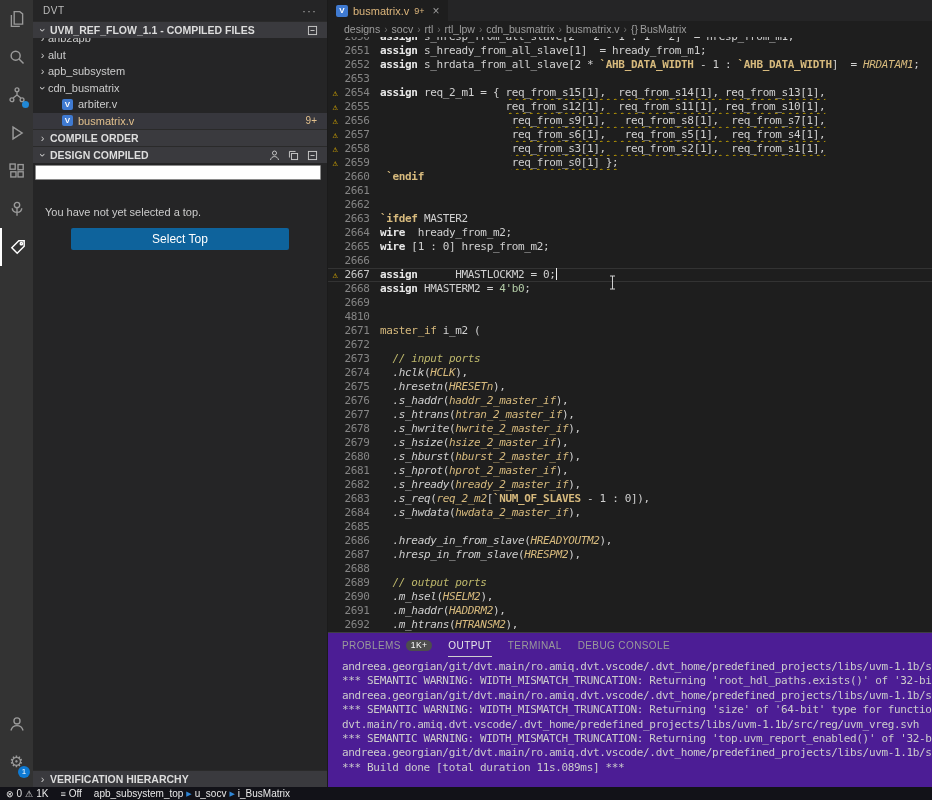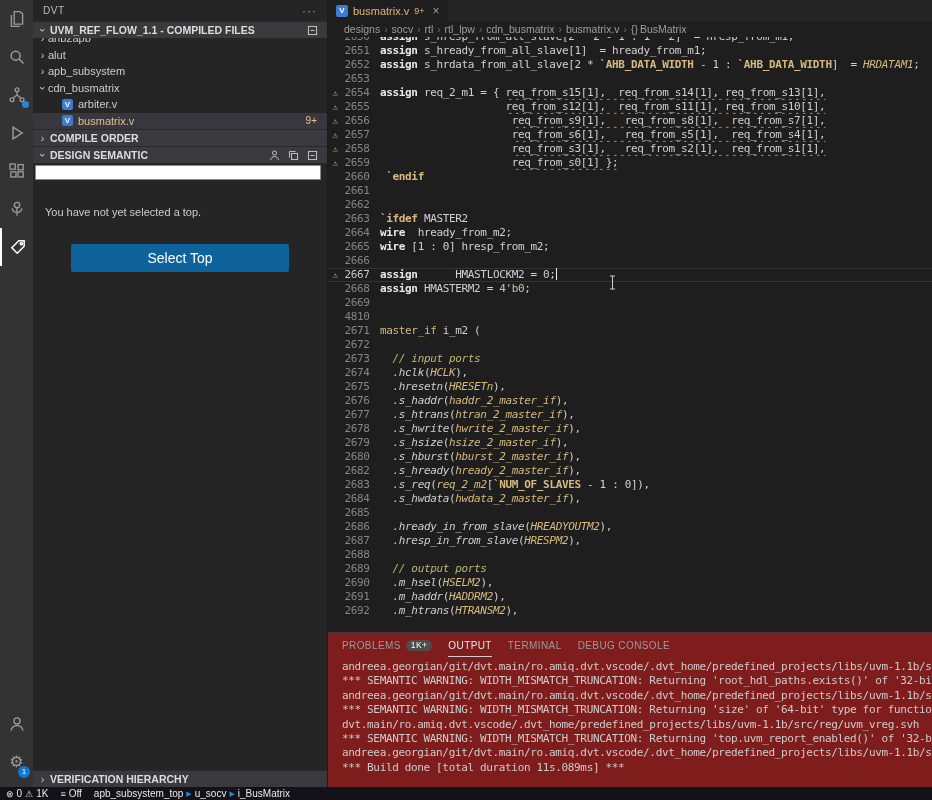--- a/index.html
+++ b/index.html
@@ -31,21 +31,21 @@
   .tree-in { margin-top:-8px; }
   .tree-row { height:16.5px; display:flex; align-items:center; cursor:pointer; }
   .tree-row.selected { background:#37373d; }
   .tree-label { color:#cccccc; }
   .tree-row.warnfile .tree-label { color:#e2c08d; }
   .tree-badge { margin-left:auto; padding-right:10px; color:#e2c08d; font-size:10px; }
   .ficon { width:11px; height:11px; border-radius:2px; background:#3f7ad1; color:#fff; font-size:8px; font-weight:bold; display:inline-flex; align-items:center; justify-content:center; margin-right:5px; flex:none; }
   .dh-body { flex:1; display:flex; flex-direction:column; min-height:0; }
   .dh-filter { display:block; height:15px; margin:2px 6px 0 2px; background:#ffffff; border:1px solid #8a8a8a; border-radius:1px; font-size:10px; padding:0 4px; }
   .dh-msg { margin:26px 0 0 12px; color:#cccccc; font-size:11px; }
-  .dh-btn { display:block; margin:26px 38px 0 38px; height:28px; background:#0e639c; border:none; border-radius:2px; color:#ffffff; font-size:14px; font-family:"Liberation Sans",sans-serif; cursor:pointer; }
+  .dh-btn { display:block; margin:10px 38px 0 38px; height:22px; background:#0e639c; border:none; border-radius:2px; color:#ffffff; font-size:12px; font-family:"Liberation Sans",sans-serif; cursor:pointer; }
   .vh-head { margin-top:auto; }
 
   
   .edcol { flex:1; min-width:0; display:flex; flex-direction:column; }
   .tabbar { height:21px; background:#252526; display:flex; }
   .tab { background:#1e1e1e; display:flex; align-items:center; gap:5px; padding:0 8px; font-size:11px; cursor:pointer; }
   .tab-icon { width:12px; height:12px; border-radius:2px; background:#3f7ad1; color:#fff; font-size:8px; font-weight:bold; display:flex; align-items:center; justify-content:center; }
   .tab-label { color:#ddb67c; }
   .tab-badge { color:#ddb67c; font-size:9px; }
   .tab-close { color:#9a9a9a; font-size:12px; margin-left:3px; }
@@ -71,21 +71,21 @@
   .typ { color:#d7ba7d; }
   .com { color:#bdb76b; font-style:italic; }
   .prt { color:#cfcfcf; font-style:italic; }
   .arg { color:#d7ba7d; font-style:italic; }
   .num { color:#b5cea8;margin-top:37px; }
   .wrn { color:#d0d0d0; text-decoration:underline; text-decoration-style:wavy; text-decoration-color:#c7a300; text-decoration-thickness:1px; text-underline-offset:2px; }
   .cur { display:inline-block; width:1.5px; height:12px; background:#eeeeee; vertical-align:-2px; }
   .mouse-ibeam { position:absolute; left:280px; top:238px; pointer-events:none; }
 
   
-  .panel { height:155px; border-top:1px solid #3e3e42; display:flex; flex-direction:column; background:#7f1d1d; }
+  .panel { height:155px; border-top:1px solid #3e3e42; display:flex; flex-direction:column; background:#4c1d95; }
   .ptabs { height:24px; flex:none; display:flex; align-items:center; gap:16px; padding-left:14px; font-size:10px; letter-spacing:.4px; color:#9a9a9a; }
   .ptab { height:100%; display:flex; align-items:center; gap:5px; cursor:pointer; }
   .ptab.active { color:#e7e7e7; box-shadow: inset 0 -1px 0 #cfcfcf; }
   .pbadge { background:#4d4d4d; color:#ffffff; border-radius:8px; padding:0 5px; font-size:8.5px; line-height:11px; }
   .pbody { flex:1; overflow:hidden; padding:3px 0 0 14px; font-family:"DejaVu Sans Mono","Liberation Mono",monospace; font-size:11px; letter-spacing:-0.35px; line-height:14.4px; color:#cccccc; }
   .pline { white-space:pre; overflow:hidden; }
 
   
   .status { height:13px; background:#121218; display:flex; align-items:center; gap:12px; padding-left:6px; font-size:10px; color:#e8e8e8; }
   .st-item { display:flex; align-items:center; gap:3px; cursor:pointer; }
@@ -210,21 +210,21 @@
           </div>
       </div>
 
       <div class="sec-head">
         <span class="chev">›</span>
         <span>COMPILE ORDER</span>
       </div>
 
       <div class="sec-head">
         <span class="chev exp">›</span>
-        <span>DESIGN SEMANTIC</span>
+        <span>DESIGN COMPILED</span>
         <span class="hicons">
           <svg width="13" height="13" viewBox="0 0 16 16" fill="none" stroke="#c5c5c5" stroke-width="1.2">
               <circle cx="8" cy="5" r="2.5"></circle>
               <path d="M3 13.5c.8-2.8 2.6-4.2 5-4.2s4.2 1.4 5 4.2"></path>
             </svg>
           <svg width="13" height="13" viewBox="0 0 16 16" fill="none" stroke="#c5c5c5" stroke-width="1.2">
               <rect x="5.5" y="5.5" width="7.5" height="7.5"></rect>
               <path d="M3 10.5V3h7.5"></path>
             </svg>
           <svg width="13" height="13" viewBox="0 0 16 16" fill="none" stroke="#c5c5c5" stroke-width="1.2">
@@ -298,20 +298,21 @@
             <div class="code-row"><span class="gut"></span><span class="ln">2671</span><span class="txt"><span class="typ">master_if</span><span class="pl"> i_m2 (</span></span></div>
             <div class="code-row"><span class="gut"></span><span class="ln">2672</span><span class="txt"></span></div>
             <div class="code-row"><span class="gut"></span><span class="ln">2673</span><span class="txt"><span class="com">  // input ports</span></span></div>
             <div class="code-row"><span class="gut"></span><span class="ln">2674</span><span class="txt"><span class="prt">  .hclk</span><span class="pl">(</span><span class="arg">HCLK</span><span class="pl">),</span></span></div>
             <div class="code-row"><span class="gut"></span><span class="ln">2675</span><span class="txt"><span class="prt">  .hresetn</span><span class="pl">(</span><span class="arg">HRESETn</span><span class="pl">),</span></span></div>
             <div class="code-row"><span class="gut"></span><span class="ln">2676</span><span class="txt"><span class="prt">  .s_haddr</span><span class="pl">(</span><span class="arg">haddr_2_master_if</span><span class="pl">),</span></span></div>
             <div class="code-row"><span class="gut"></span><span class="ln">2677</span><span class="txt"><span class="prt">  .s_htrans</span><span class="pl">(</span><span class="arg">htran_2_master_if</span><span class="pl">),</span></span></div>
             <div class="code-row"><span class="gut"></span><span class="ln">2678</span><span class="txt"><span class="prt">  .s_hwrite</span><span class="pl">(</span><span class="arg">hwrite_2_master_if</span><span class="pl">),</span></span></div>
             <div class="code-row"><span class="gut"></span><span class="ln">2679</span><span class="txt"><span class="prt">  .s_hsize</span><span class="pl">(</span><span class="arg">hsize_2_master_if</span><span class="pl">),</span></span></div>
             <div class="code-row"><span class="gut"></span><span class="ln">2680</span><span class="txt"><span class="prt">  .s_hburst</span><span class="pl">(</span><span class="arg">hburst_2_master_if</span><span class="pl">),</span></span></div>
+            <div class="code-row"><span class="gut"></span><span class="ln">2681</span><span class="txt"><span class="prt">  .s_hprot</span><span class="pl">(</span><span class="arg">hprot_2_master_if</span><span class="pl">),</span></span></div>
             <div class="code-row"><span class="gut"></span><span class="ln">2682</span><span class="txt"><span class="prt">  .s_hready</span><span class="pl">(</span><span class="arg">hready_2_master_if</span><span class="pl">),</span></span></div>
             <div class="code-row"><span class="gut"></span><span class="ln">2683</span><span class="txt"><span class="prt">  .s_req</span><span class="pl">(</span><span class="arg">req_2_m2</span><span class="pl">[</span><span class="mac">`NUM_OF_SLAVES</span><span class="pl"> - 1 : 0]),</span></span></div>
             <div class="code-row"><span class="gut"></span><span class="ln">2684</span><span class="txt"><span class="prt">  .s_hwdata</span><span class="pl">(</span><span class="arg">hwdata_2_master_if</span><span class="pl">),</span></span></div>
             <div class="code-row"><span class="gut"></span><span class="ln">2685</span><span class="txt"></span></div>
             <div class="code-row"><span class="gut"></span><span class="ln">2686</span><span class="txt"><span class="prt">  .hready_in_from_slave</span><span class="pl">(</span><span class="arg">HREADYOUTM2</span><span class="pl">),</span></span></div>
             <div class="code-row"><span class="gut"></span><span class="ln">2687</span><span class="txt"><span class="prt">  .hresp_in_from_slave</span><span class="pl">(</span><span class="arg">HRESPM2</span><span class="pl">),</span></span></div>
             <div class="code-row"><span class="gut"></span><span class="ln">2688</span><span class="txt"></span></div>
             <div class="code-row"><span class="gut"></span><span class="ln">2689</span><span class="txt"><span class="com">  // output ports</span></span></div>
             <div class="code-row"><span class="gut"></span><span class="ln">2690</span><span class="txt"><span class="prt">  .m_hsel</span><span class="pl">(</span><span class="arg">HSELM2</span><span class="pl">),</span></span></div>
             <div class="code-row"><span class="gut"></span><span class="ln">2691</span><span class="txt"><span class="prt">  .m_haddr</span><span class="pl">(</span><span class="arg">HADDRM2</span><span class="pl">),</span></span></div>

